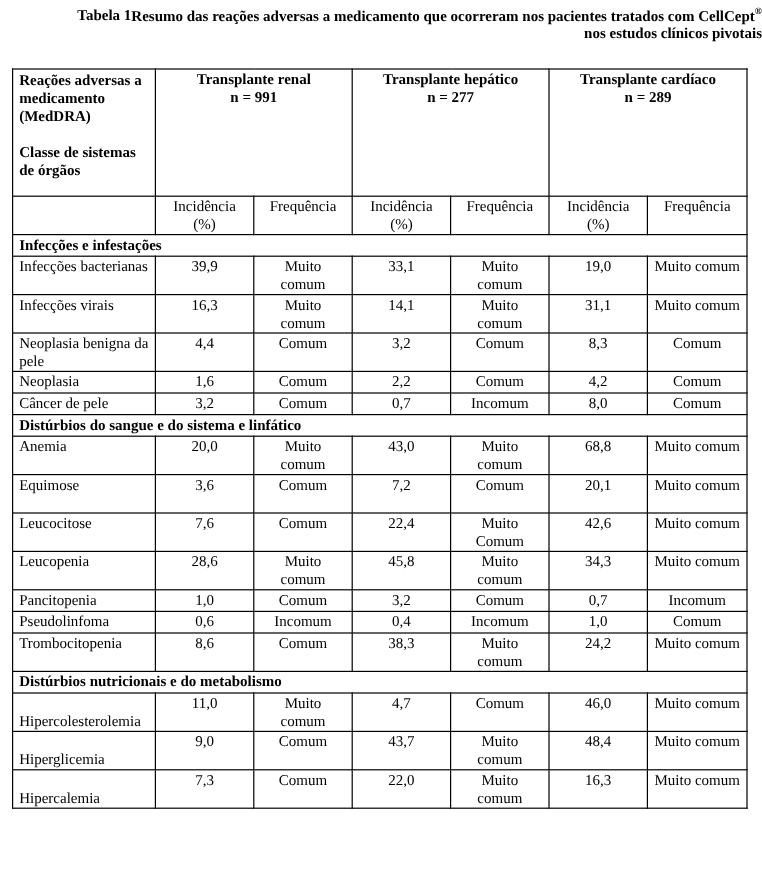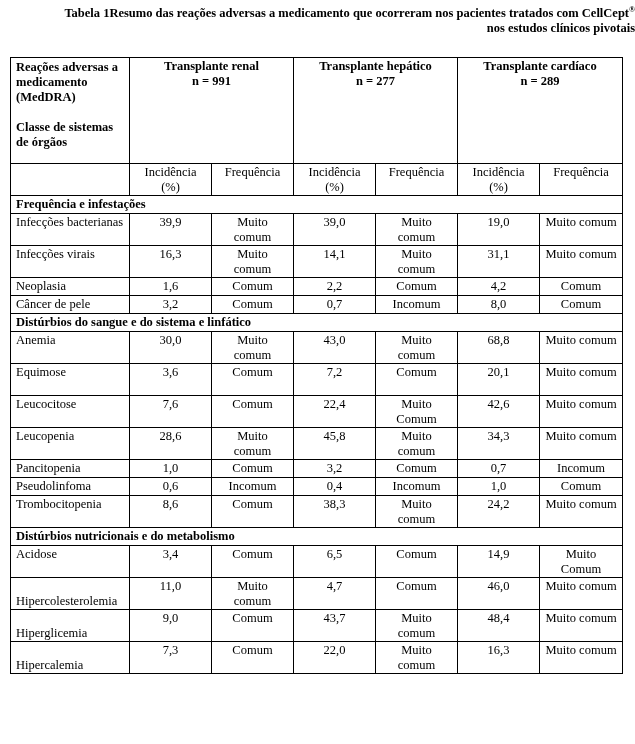--- a/index.html
+++ b/index.html
@@ -60,40 +60,49 @@
     <tr class="hdr2">
       <td></td>
       <td class="c">Incidência (%)</td>
       <td class="c">Frequência</td>
       <td class="c">Incidência (%)</td>
       <td class="c">Frequência</td>
       <td class="c">Incidência (%)</td>
       <td class="c">Frequência</td>
     </tr>
   <tr class="sec">
-        <td colspan="7">Frequência e infestações</td>
+        <td colspan="7">Infecções e infestações</td>
       </tr>
       <tr class="r2">
         <td>Infecções bacterianas</td>
         <td class="c">39,9</td>
         <td class="c">Muito comum</td>
-        <td class="c">39,0</td>
+        <td class="c">33,1</td>
         <td class="c">Muito comum</td>
         <td class="c">19,0</td>
         <td class="c">Muito comum</td>
       </tr>
       <tr class="r2">
         <td>Infecções virais</td>
         <td class="c">16,3</td>
         <td class="c">Muito comum</td>
         <td class="c">14,1</td>
         <td class="c">Muito comum</td>
         <td class="c">31,1</td>
         <td class="c">Muito comum</td>
       </tr>
+      <tr class="r2">
+        <td>Neoplasia benigna da pele</td>
+        <td class="c">4,4</td>
+        <td class="c">Comum</td>
+        <td class="c">3,2</td>
+        <td class="c">Comum</td>
+        <td class="c">8,3</td>
+        <td class="c">Comum</td>
+      </tr>
       <tr class="r1">
         <td>Neoplasia</td>
         <td class="c">1,6</td>
         <td class="c">Comum</td>
         <td class="c">2,2</td>
         <td class="c">Comum</td>
         <td class="c">4,2</td>
         <td class="c">Comum</td>
       </tr>
       <tr class="r1">
@@ -103,21 +112,21 @@
         <td class="c">0,7</td>
         <td class="c">Incomum</td>
         <td class="c">8,0</td>
         <td class="c">Comum</td>
       </tr>
       <tr class="sec">
         <td colspan="7">Distúrbios do sangue e do sistema e linfático</td>
       </tr>
       <tr class="r2">
         <td>Anemia</td>
-        <td class="c">30,0</td>
+        <td class="c">20,0</td>
         <td class="c">Muito comum</td>
         <td class="c">43,0</td>
         <td class="c">Muito comum</td>
         <td class="c">68,8</td>
         <td class="c">Muito comum</td>
       </tr>
       <tr class="r2">
         <td>Equimose</td>
         <td class="c">3,6</td>
         <td class="c">Comum</td>
@@ -166,29 +175,20 @@
         <td>Trombocitopenia</td>
         <td class="c">8,6</td>
         <td class="c">Comum</td>
         <td class="c">38,3</td>
         <td class="c">Muito comum</td>
         <td class="c">24,2</td>
         <td class="c">Muito comum</td>
       </tr>
       <tr class="sec">
         <td colspan="7">Distúrbios nutricionais e do metabolismo</td>
-      </tr>
-      <tr class="r2">
-        <td>Acidose</td>
-        <td class="c">3,4</td>
-        <td class="c">Comum</td>
-        <td class="c">6,5</td>
-        <td class="c">Comum</td>
-        <td class="c">14,9</td>
-        <td class="c">Muito Comum</td>
       </tr>
       <tr class="r3">
         <td><span class="gap"></span><span>Hipercolesterolemia</span></td>
         <td class="c">11,0</td>
         <td class="c">Muito comum</td>
         <td class="c">4,7</td>
         <td class="c">Comum</td>
         <td class="c">46,0</td>
         <td class="c">Muito comum</td>
       </tr>

